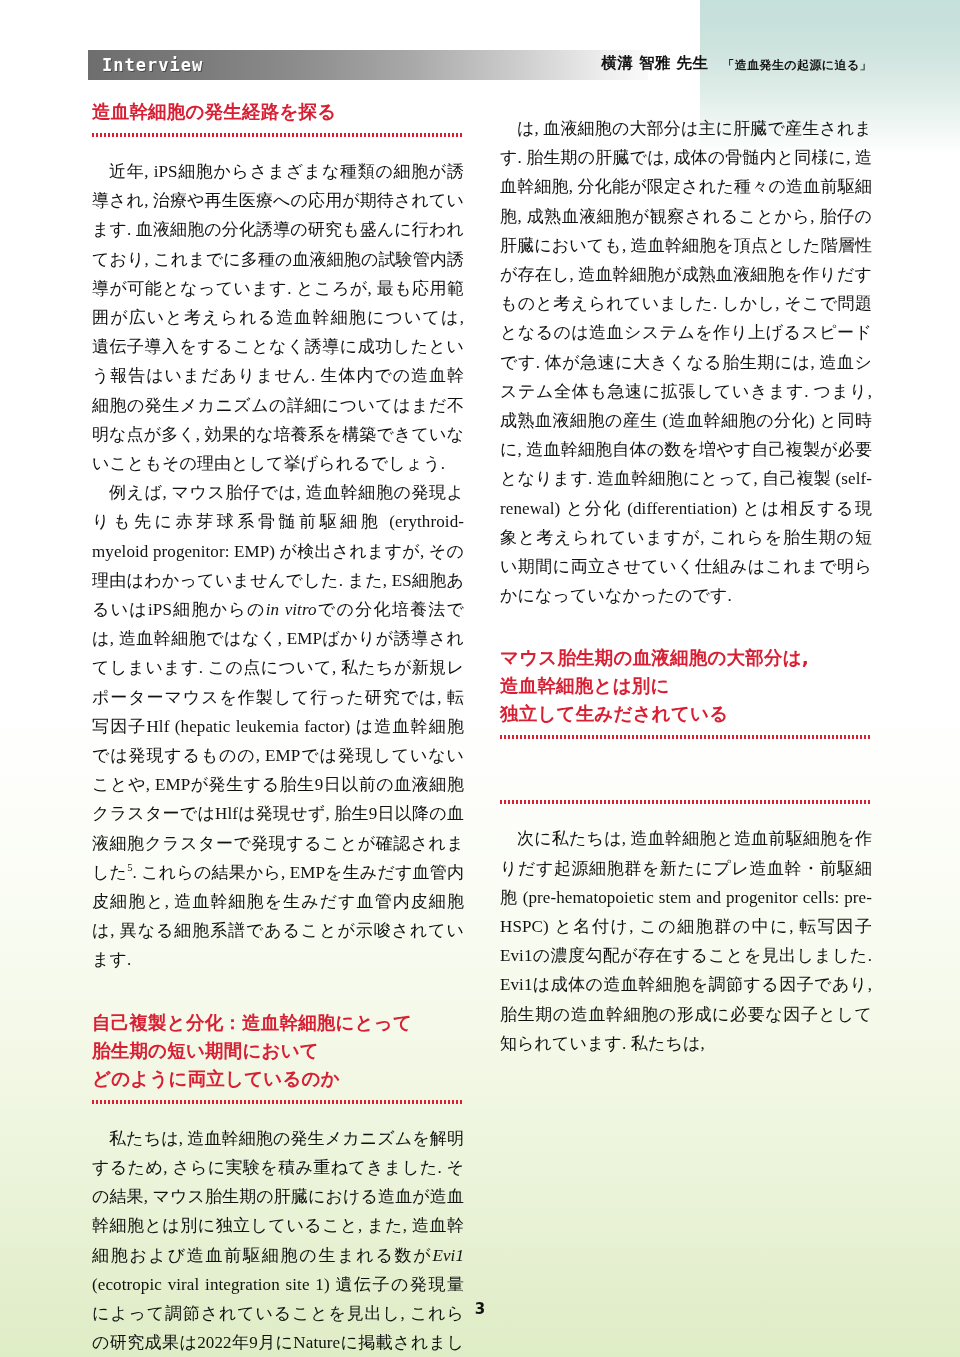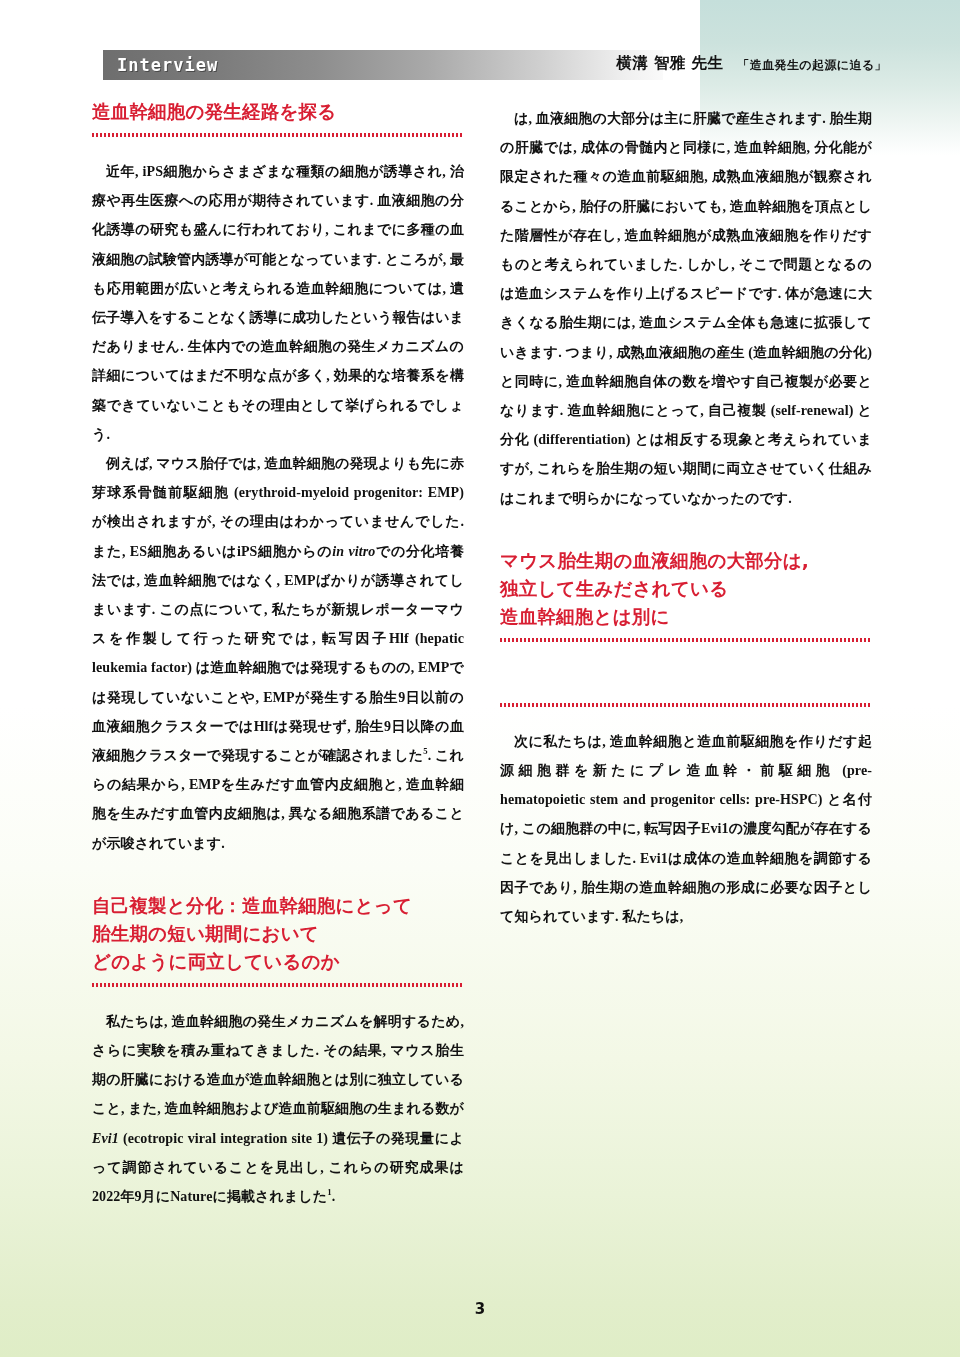--- a/index.html
+++ b/index.html
@@ -48,21 +48,21 @@
     position: absolute;
     left: 0; top: 0;
     width: 960px; height: 1357px;
     z-index: 2;
   }
 
   
   .header {
     position: absolute;
     left: 88px; top: 50px;
-    width: 784px; height: 30px; margin-left: 15px;
+    width: 784px; height: 30px;
   }
   .header-bar {
     position: absolute;
     left: 0; top: 0;
     width: 560px; height: 30px;
     background: linear-gradient(to right,
         #6e6e6e 0%,
         #797979 18%,
         #8d8d8d 38%,
         #a9a9a9 58%,
@@ -131,30 +131,29 @@
     width: 100%;
     height: 4px;
     margin-top: 7px;
     margin-bottom: 20px;
     background-image: repeating-linear-gradient(to right,
         #d81f33 0px, #d81f33 2px, transparent 2px, transparent 4px);
   }
 
   
   p.body {
-    margin: 6px 0 0 0;
+    margin: 16px 0 0 0;
     font-family: "Liberation Serif", "DejaVu Serif", serif;
-    font-size: 14px;
+    font-size: 17px;
     line-height: 29.2px;
     color: #111111;
     text-align: justify;
     text-justify: inter-character;
     text-indent: 1em;
     letter-spacing: 0.1px;
-    font-weight: bold;
   }
   p.body + p.body { margin-top: 0; }
   .ital { font-style: italic; }
   sup.ref {
     font-size: 0.62em;
     vertical-align: super;
     line-height: 0;
   }
 
   .gap-before-head { height: 34px; }
@@ -221,22 +220,22 @@
   <div class="col col-right">
 
     <p class="body">
       <span>は, 血液細胞の大部分は主に肝臓で産生されます. 胎生期の肝臓では, 成体の骨髄内と同様に, 造血幹細胞, 分化能が限定された種々の造血前駆細胞, 成熟血液細胞が観察されることから, 胎仔の肝臓においても, 造血幹細胞を頂点とした階層性が存在し, 造血幹細胞が成熟血液細胞を作りだすものと考えられていました. しかし, そこで問題となるのは造血システムを作り上げるスピードです. 体が急速に大きくなる胎生期には, 造血システム全体も急速に拡張していきます. つまり, 成熟血液細胞の産生 (造血幹細胞の分化) と同時に, 造血幹細胞自体の数を増やす自己複製が必要となります. 造血幹細胞にとって, 自己複製 (self-renewal) と分化 (differentiation) とは相反する現象と考えられていますが, これらを胎生期の短い期間に両立させていく仕組みはこれまで明らかになっていなかったのです.</span>
     </p>
 
     <div class="gap-before-head"></div>
 
     <div class="sec-head">
       <div>マウス胎生期の血液細胞の大部分は,</div>
+      <div>造血幹細胞とは別に</div>
       <div>独立して生みだされている</div>
-      <div>造血幹細胞とは別に</div>
     </div>
     <div class="sec-rule"></div>
 
 
     <div class="gap-before-head"></div>
 
     <div class="sec-rule"></div>
 
     <p class="body"><span>次に私たちは, 造血幹細胞と造血前駆細胞を作りだす起源細胞群を新たにプレ造血幹・前駆細胞 (pre-hematopoietic stem and progenitor cells: pre-HSPC) と名付け, この細胞群の中に, 転写因子Evi1の濃度勾配が存在することを見出しました. Evi1は成体の造血幹細胞を調節する因子であり, 胎生期の造血幹細胞の形成に必要な因子として知られています. 私たちは, </span></p>
   </div>

